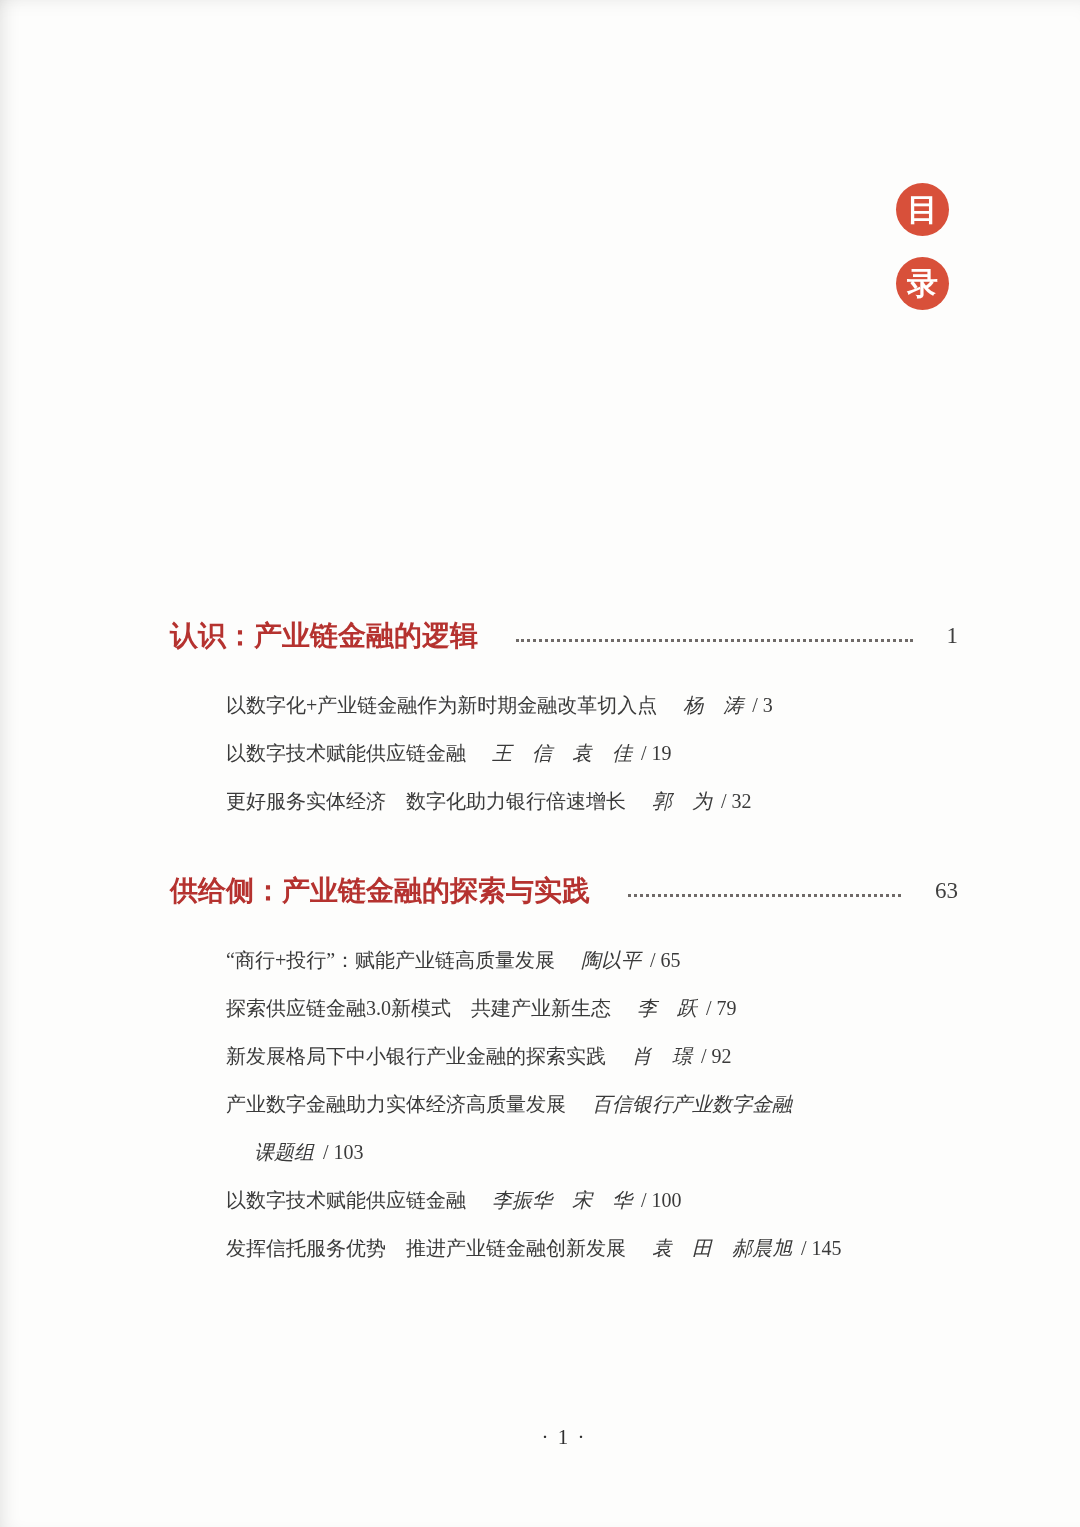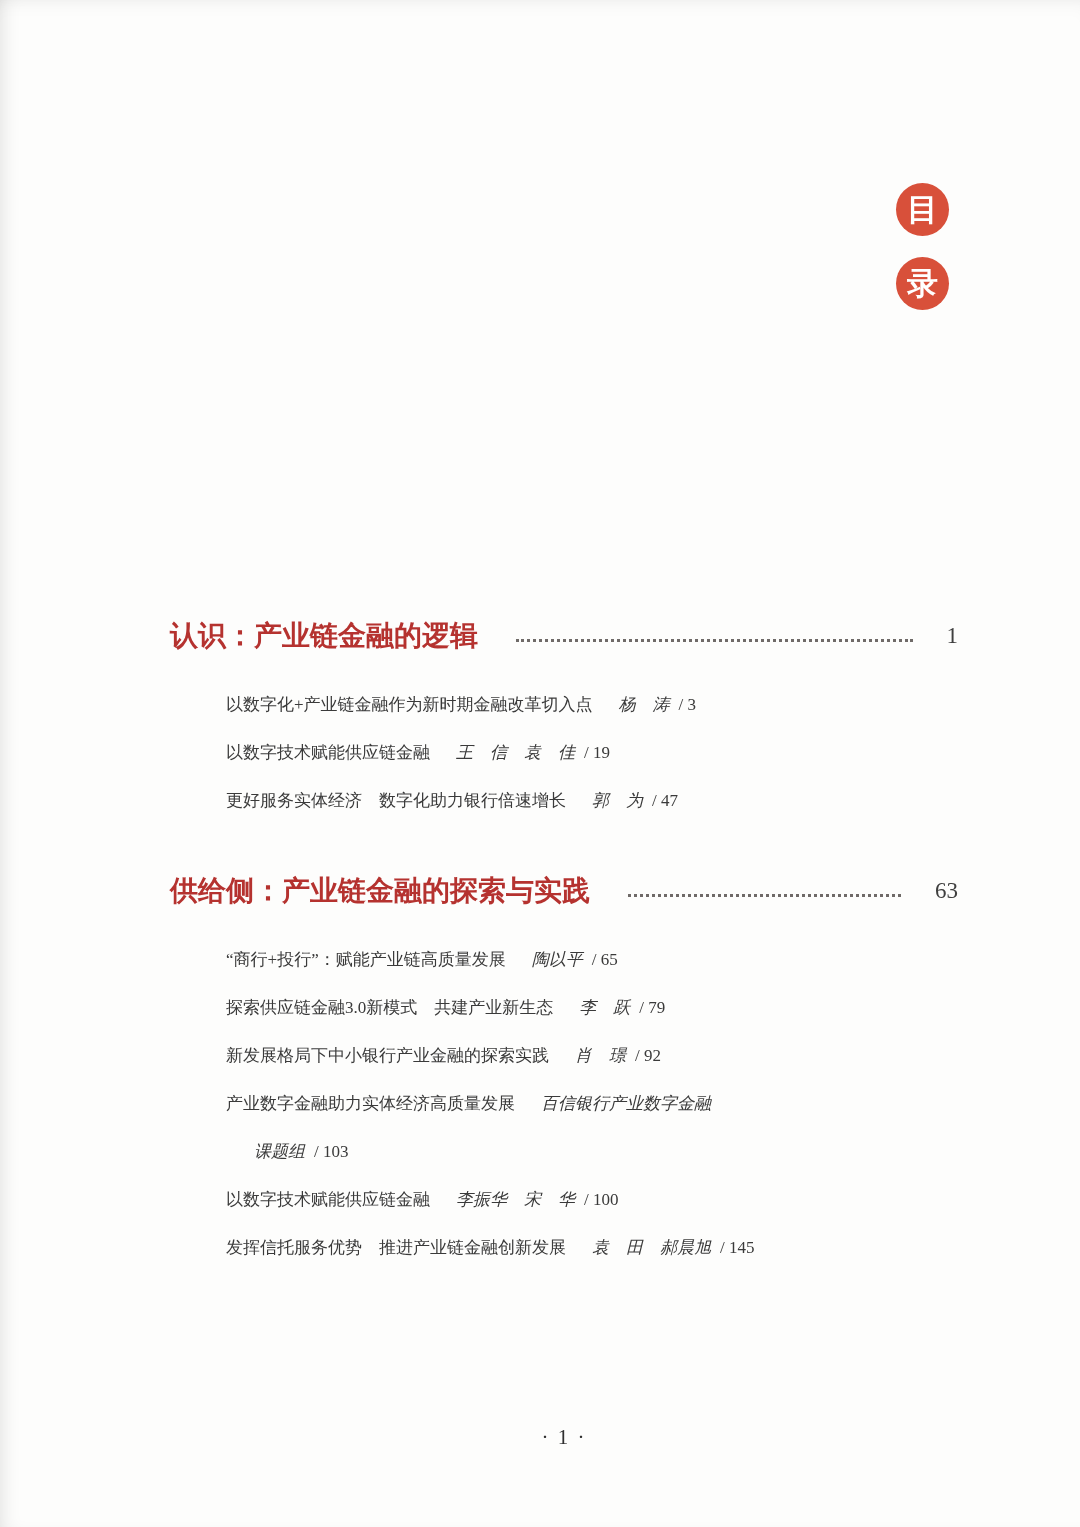--- a/index.html
+++ b/index.html
@@ -36,21 +36,21 @@
     color:#b5322f;white-space:nowrap;
   }
   .leader{
     flex:1;min-width:30px;
     border-bottom:3px dotted #6f6a68;
     margin:0 10px 15px 14px;
   }
   .sec-page{font-size:23px;line-height:42px;color:#3f3f3f;}
   .entries{margin:24px 0 0 56px;}
   .entry-line{
-    line-height:48px;font-size:17px;color:#3a3a3a;white-space:nowrap;
+    line-height:48px;font-size:20px;color:#3a3a3a;white-space:nowrap;
   }
   .entry-line.cont{padding-left:20px;}
   .entry-title{}
   .authors{margin-left:26px;font-style:italic;}
   .authors.no-gap{margin-left:8px;}
   .pageno{margin-left:9px;font-style:normal;}
   
   .footer{
     position:absolute;left:170px;top:1425px;width:788px;
     text-align:center;font-size:21px;color:#2f2f2f;letter-spacing:2px;
@@ -73,21 +73,21 @@
   <div class="content" id="sections">
       <div class="section">
         <div class="head-row">
           <span class="sec-title">认识：产业链金融的逻辑</span>
           <span class="leader"></span>
           <span class="sec-page">1</span>
         </div>
         <div class="entries">
           <div class="entry-line"><span class="entry-title">以数字化+产业链金融作为新时期金融改革切入点</span><span class="authors">杨　涛</span><span class="pageno">/ 3</span></div>
           <div class="entry-line"><span class="entry-title">以数字技术赋能供应链金融</span><span class="authors">王　信　袁　佳</span><span class="pageno">/ 19</span></div>
-          <div class="entry-line"><span class="entry-title">更好服务实体经济　数字化助力银行倍速增长</span><span class="authors">郭　为</span><span class="pageno">/ 47</span></div>
+          <div class="entry-line"><span class="entry-title">更好服务实体经济　数字化助力银行倍速增长</span><span class="authors">郭　为</span><span class="pageno">/ 32</span></div>
         </div>
       </div>
       <div class="section">
         <div class="head-row">
           <span class="sec-title">供给侧：产业链金融的探索与实践</span>
           <span class="leader"></span>
           <span class="sec-page">63</span>
         </div>
         <div class="entries">
           <div class="entry-line"><span class="entry-title">“商行+投行”：赋能产业链高质量发展</span><span class="authors">陶以平</span><span class="pageno">/ 65</span></div>

